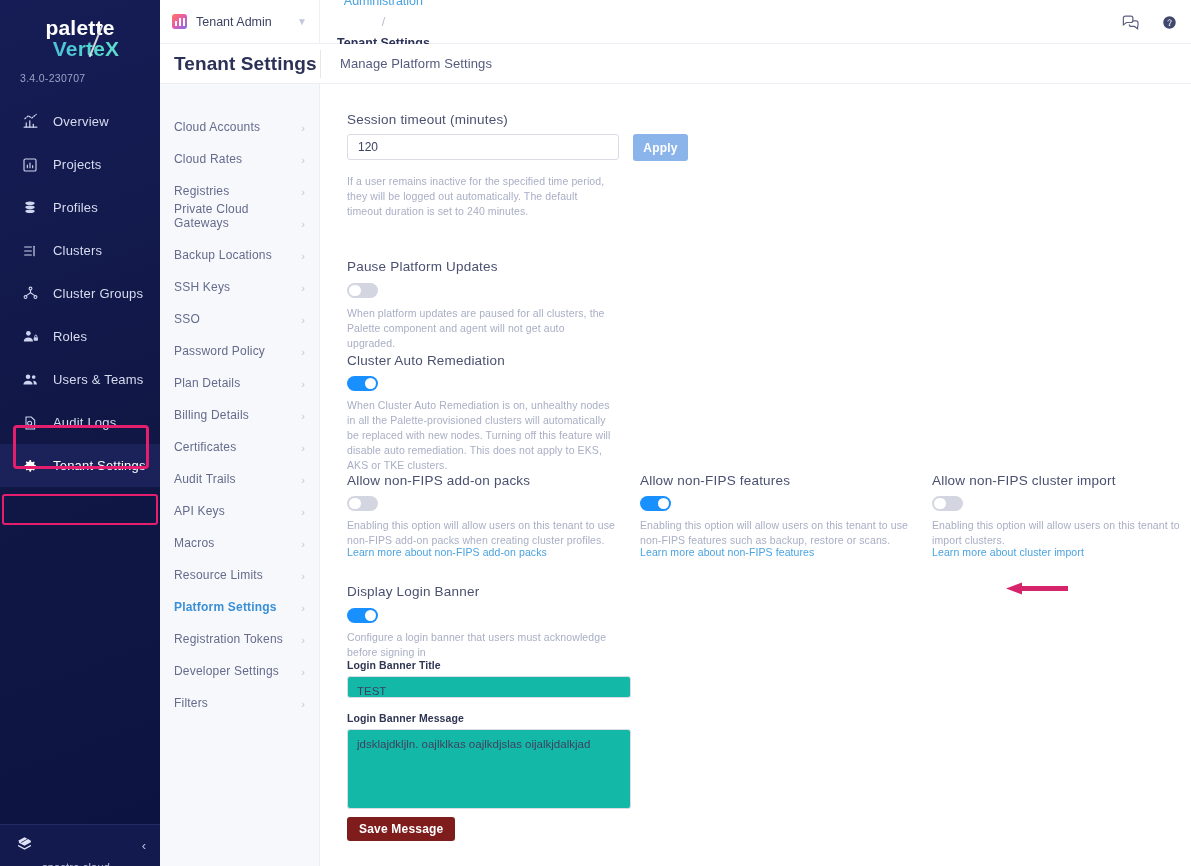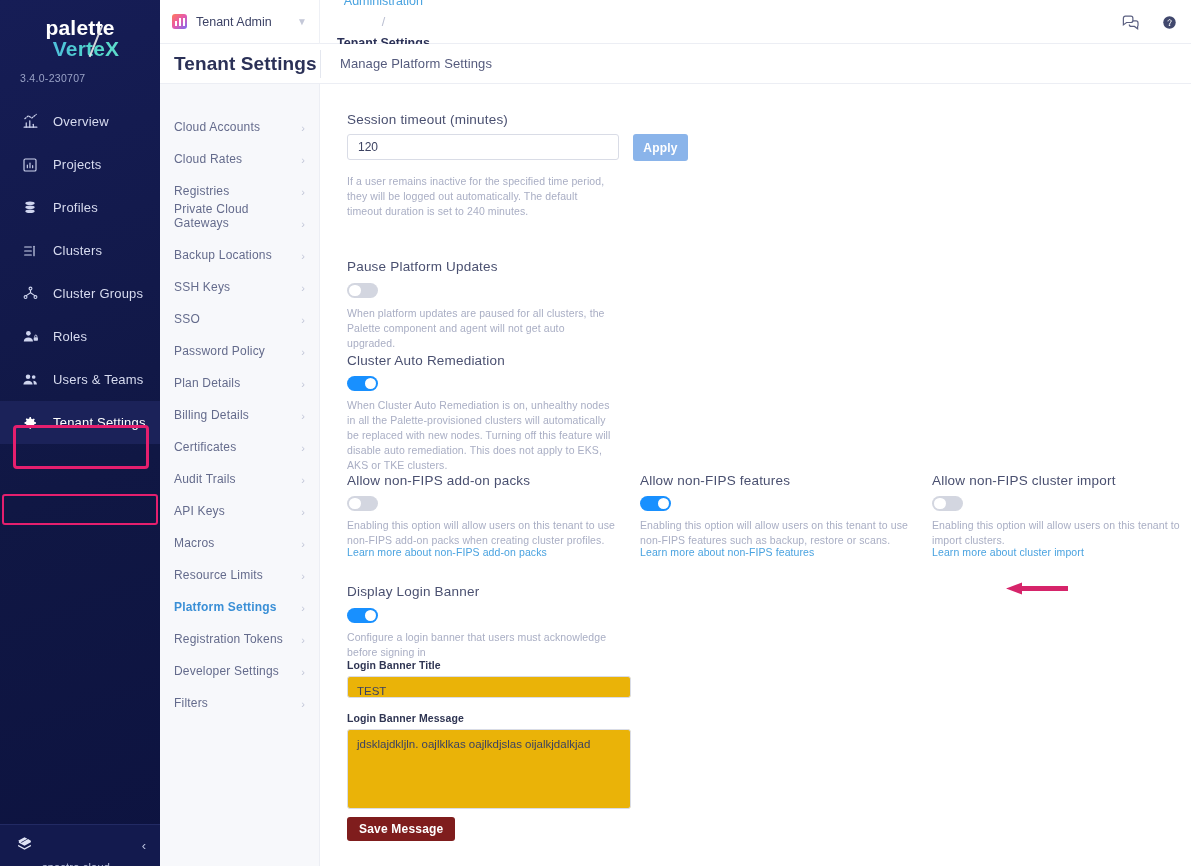--- a/index.html
+++ b/index.html
@@ -125,21 +125,21 @@
     font-size:12px;font-weight:600;cursor:pointer;padding:0 12px;
     font-family:"Liberation Sans",sans-serif;letter-spacing:.2px;
   }
   .tgl{width:31px;height:15px;border-radius:9px;background:#d3d6e0;position:relative;cursor:pointer;display:inline-block;}
   .tgl .knob{position:absolute;top:1.6px;left:1.8px;width:11.8px;height:11.8px;border-radius:50%;background:#fff;transition:left .15s;}
   .tgl.on{background:#1890ff;}
   .tgl.on .knob{left:17.5px;}
 
   .fldlabel{font-size:10.5px;color:#2f3553;font-weight:700;letter-spacing:.1px;}
   .ta{
-    border:1px solid #d9dce6;border-radius:3px;background:#eab308;
+    border:1px solid #d9dce6;border-radius:3px;background:#14b8a6;
     font-size:11.5px;color:#3c4261;padding:6px 9px;box-sizing:border-box;
     font-family:"Liberation Sans",sans-serif;resize:none;outline:none;line-height:16px;
   }
   .arrow-ann{position:absolute;left:686px;top:498px;width:62px;height:13px;pointer-events:none;}
 </style>
 </head>
 <body>
 
 <div class="app">
 
@@ -226,20 +226,30 @@
           <svg width="17" height="17" viewBox="0 0 24 24" fill="#cfd5ef">
             <circle cx="8.5" cy="8" r="3.2"></circle>
               <circle cx="16.5" cy="8.5" r="2.6"></circle>
             <path d="M2 19c0-3.5 2.9-5.4 6.5-5.4s6.5 1.9 6.5 5.4z"></path>
               <path d="M16 13.8c3 .2 5 1.9 5 5.2h-4.3z"></path>
           </svg>
         </span>
         <span class="lbl">Users &amp; Teams</span>
       </div>
 
+      <div class="rail-item">
+        <span class="ic">
+          <svg width="16" height="16" viewBox="0 0 24 24" fill="none" stroke="#cfd5ef" stroke-width="1.6">
+            <path d="M6 3h8l5 5v13H6z"></path>
+              <circle cx="11.5" cy="12.5" r="3"></circle>
+              <path d="M13.7 14.7L16 17" stroke-linecap="round"></path>
+          </svg>
+        </span>
+        <span class="lbl">Audit Logs</span>
+      </div>
 
       <div class="rail-item selected">
         <span class="ic">
           <svg width="16" height="16" viewBox="0 0 24 24" fill="#ffffff">
             <path d="M12 8.2a3.8 3.8 0 100 7.6 3.8 3.8 0 000-7.6zm9 4.8v-2l-2.3-.5a7 7 0 00-.8-1.9l1.3-2-1.4-1.4-2 1.3a7 7 0 00-1.9-.8L13.4 3h-2l-.5 2.3a7 7 0 00-1.9.8l-2-1.3L5.6 6.2l1.3 2a7 7 0 00-.8 1.9L3.8 11v2l2.3.5c.2.7.5 1.3.8 1.9l-1.3 2 1.4 1.4 2-1.3c.6.3 1.2.6 1.9.8l.5 2.3h2l.5-2.3c.7-.2 1.3-.5 1.9-.8l2 1.3 1.4-1.4-1.3-2c.3-.6.6-1.2.8-1.9z"></path>
           </svg>
         </span>
         <span class="lbl">Tenant Settings</span>
       </div>
 

